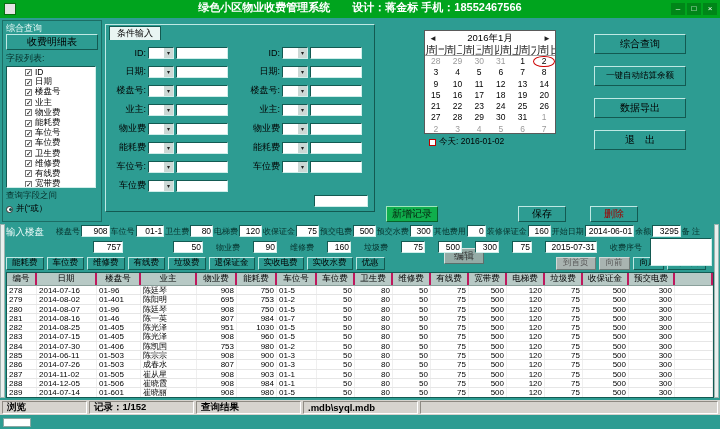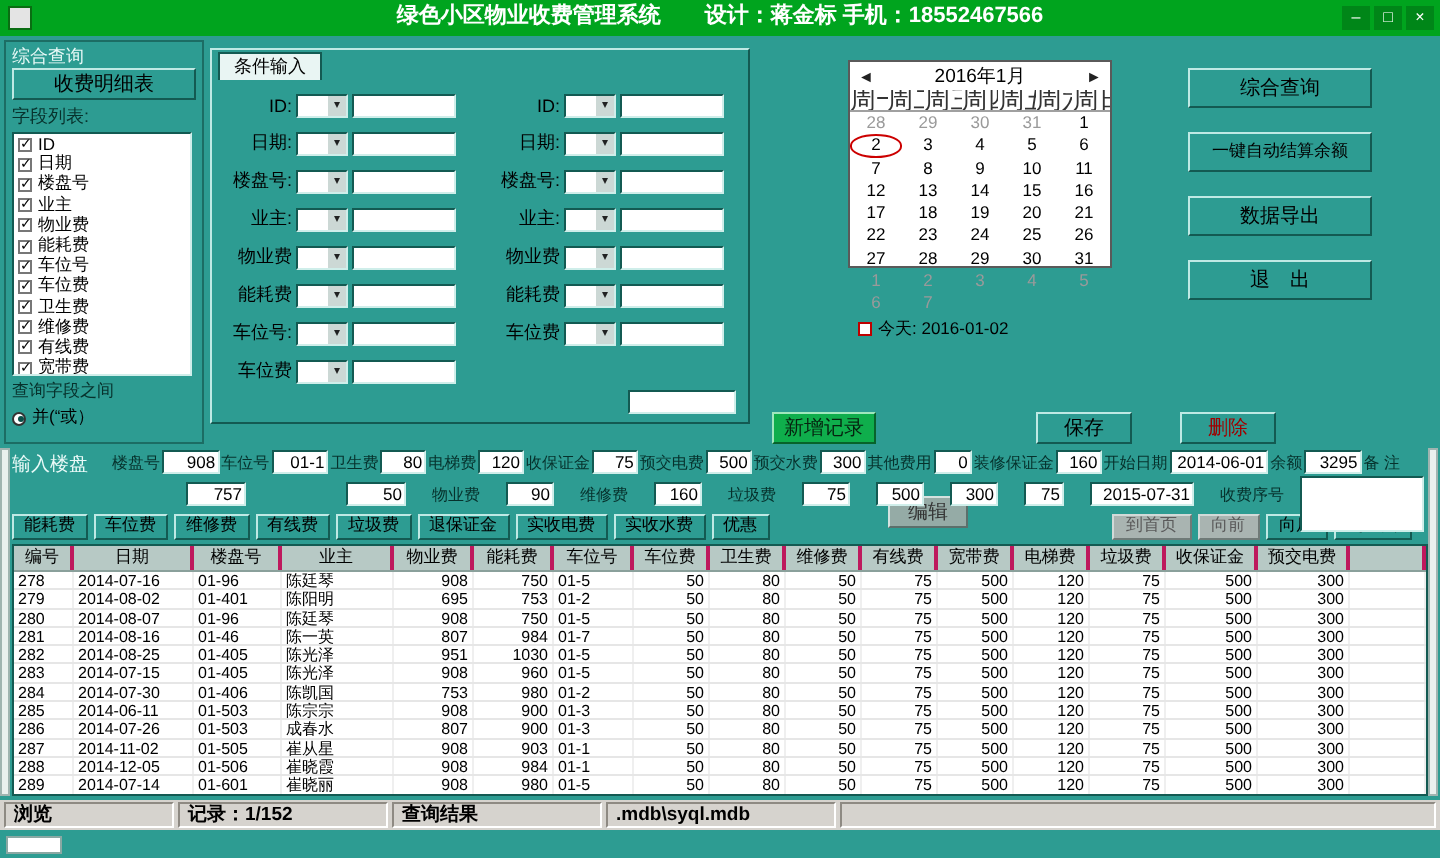--- a/index.html
+++ b/index.html
@@ -4,21 +4,21 @@
 <style>
   * { box-sizing: border-box; margin: 0; padding: 0; }
   html,body { width:720px; height:429px; overflow:hidden; }
   body {
     position:relative;
     background:#2d9c92;
     font-family:"Liberation Sans","DejaVu Sans",sans-serif;
     font-size:10px; color:#000;
   }
   .raised { border:1px solid; border-color:#bfe9e4 #135a52 #135a52 #bfe9e4; }
-  .sunken { border:1px solid; border-color:#135a52 #cfeeea #cfeeea #135a52; background:#fff; }
+  .sunken { border:1px solid; border-color:#135a52 #cfeeea #cfeeea #135a52; background:#fff;padding-left:16px; }
   .btn-teal { background:#2d9c92; }
 
   
   #titlebar { position:absolute; left:0; top:0; width:720px; height:18px; background:#00a41e;
     display:flex; align-items:flex-start; justify-content:center; color:#fff; font-size:11px; font-weight:bold; }
   #app-icon { position:absolute; left:4px; top:3px; width:12px; height:12px; background:#e4e4e4; border:1px solid #0a6d12; }
   #win-controls { position:absolute; right:3px; top:3px; display:flex; gap:2px; }
   .winbtn { width:14px; height:12px; background:rgba(0,0,0,.18); color:#fff; font-size:8px; line-height:12px; text-align:center; font-weight:normal; }
 
   
@@ -55,21 +55,21 @@
   #btn-save { left:518px; width:48px; }
   #btn-delete { left:590px; width:48px; color:#a00000; }
 
   
   #calendar { position:absolute; left:424px; top:30px; width:132px; height:104px; background:#fff; border:1px solid #5a5a5a; }
   #cal-header { height:14px; display:flex; align-items:center; }
   .cal-nav { width:16px; text-align:center; font-size:8px; color:#222; }
   #cal-title { flex:1; text-align:center; font-size:9.5px; }
   #cal-weekdays { display:grid; grid-template-columns:repeat(7,1fr); border-bottom:1px solid #a0a0a0; }
   .cal-wd { text-align:center; font-size:13px; color:#333; line-height:10px; white-space:nowrap; overflow:hidden; }
-  #cal-grid { display:grid; grid-template-columns:repeat(5,1fr); grid-auto-rows:11.3px; }
+  #cal-grid { display:grid; grid-template-columns:repeat(6,1fr); grid-auto-rows:11.3px; }
   .cal-day { text-align:center; font-size:8.5px; line-height:11px; }
   .cal-gray { color:#9a9a9a; }
   .cal-selected { border:1px solid #cc0000; border-radius:50%; line-height:9px; }
   #cal-today { display:flex; align-items:center; gap:3px; padding:1px 4px; font-size:8.5px; }
   .today-box { width:7px; height:7px; border:1px solid #c00000; background:#fff; flex:0 0 auto; }
 
   
   #right-buttons { position:absolute; left:594px; top:34px; width:92px; }
   .side-btn { height:20px; margin-bottom:12px; display:flex; align-items:center; justify-content:center; font-size:10px; white-space:pre; }
   .side-btn:nth-child(2) { font-size:8.5px; }

